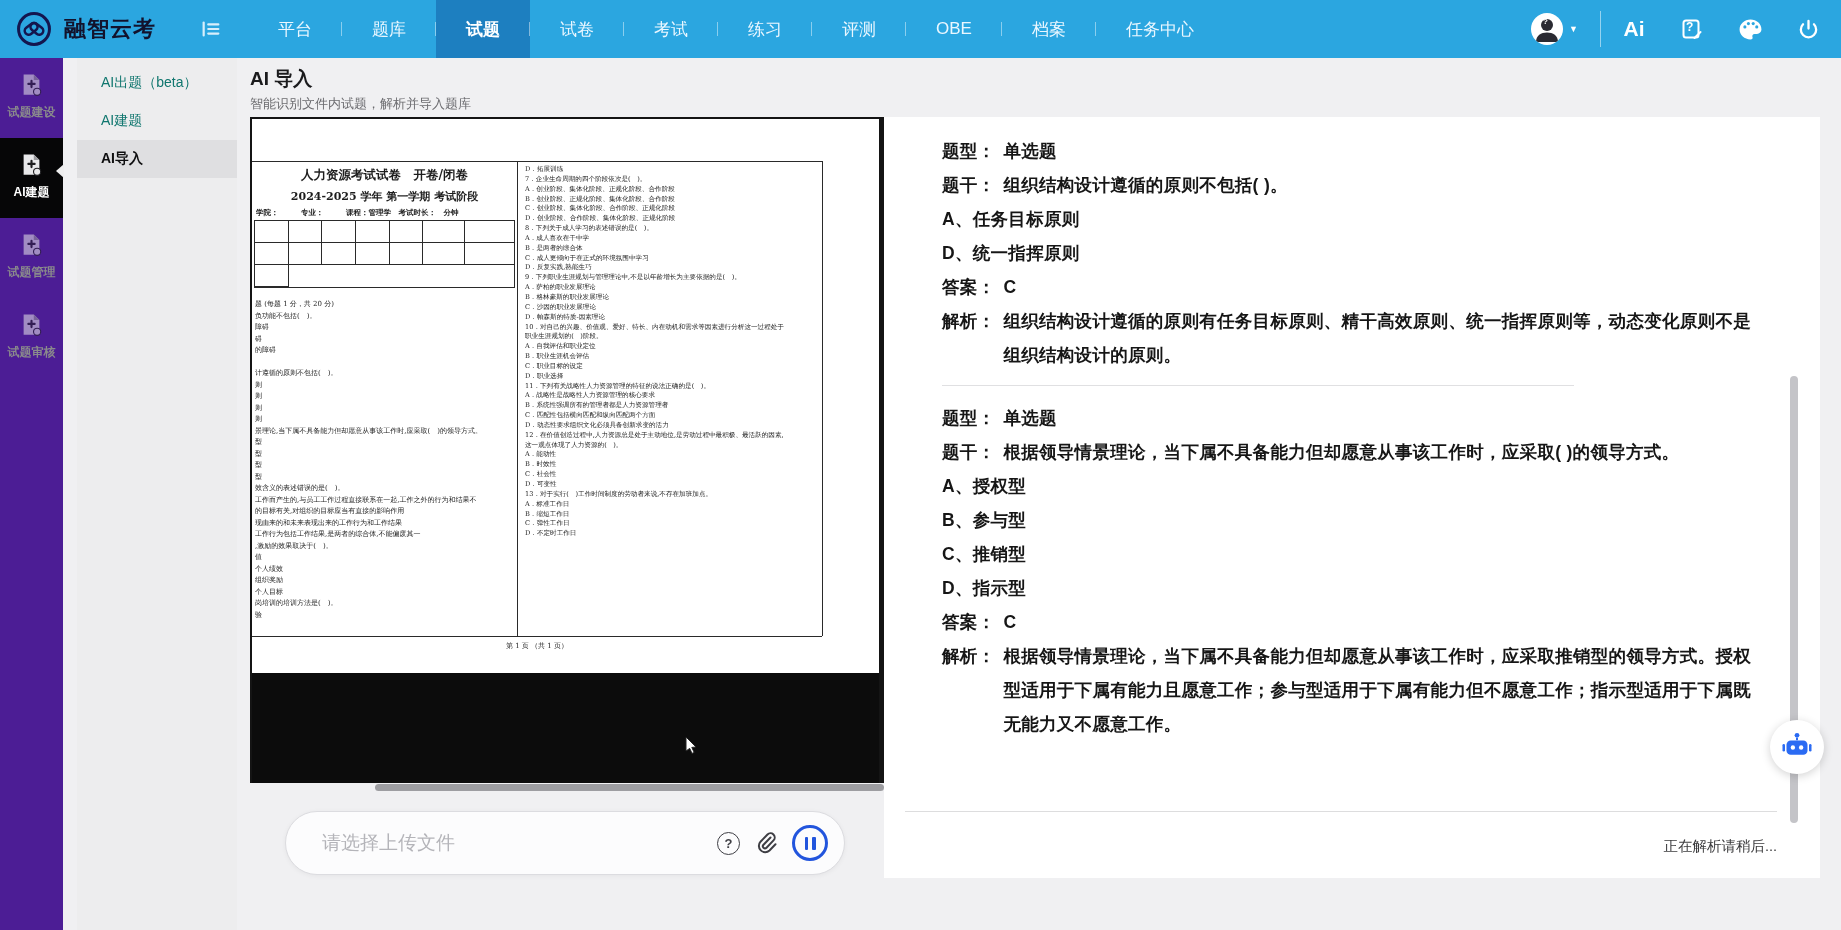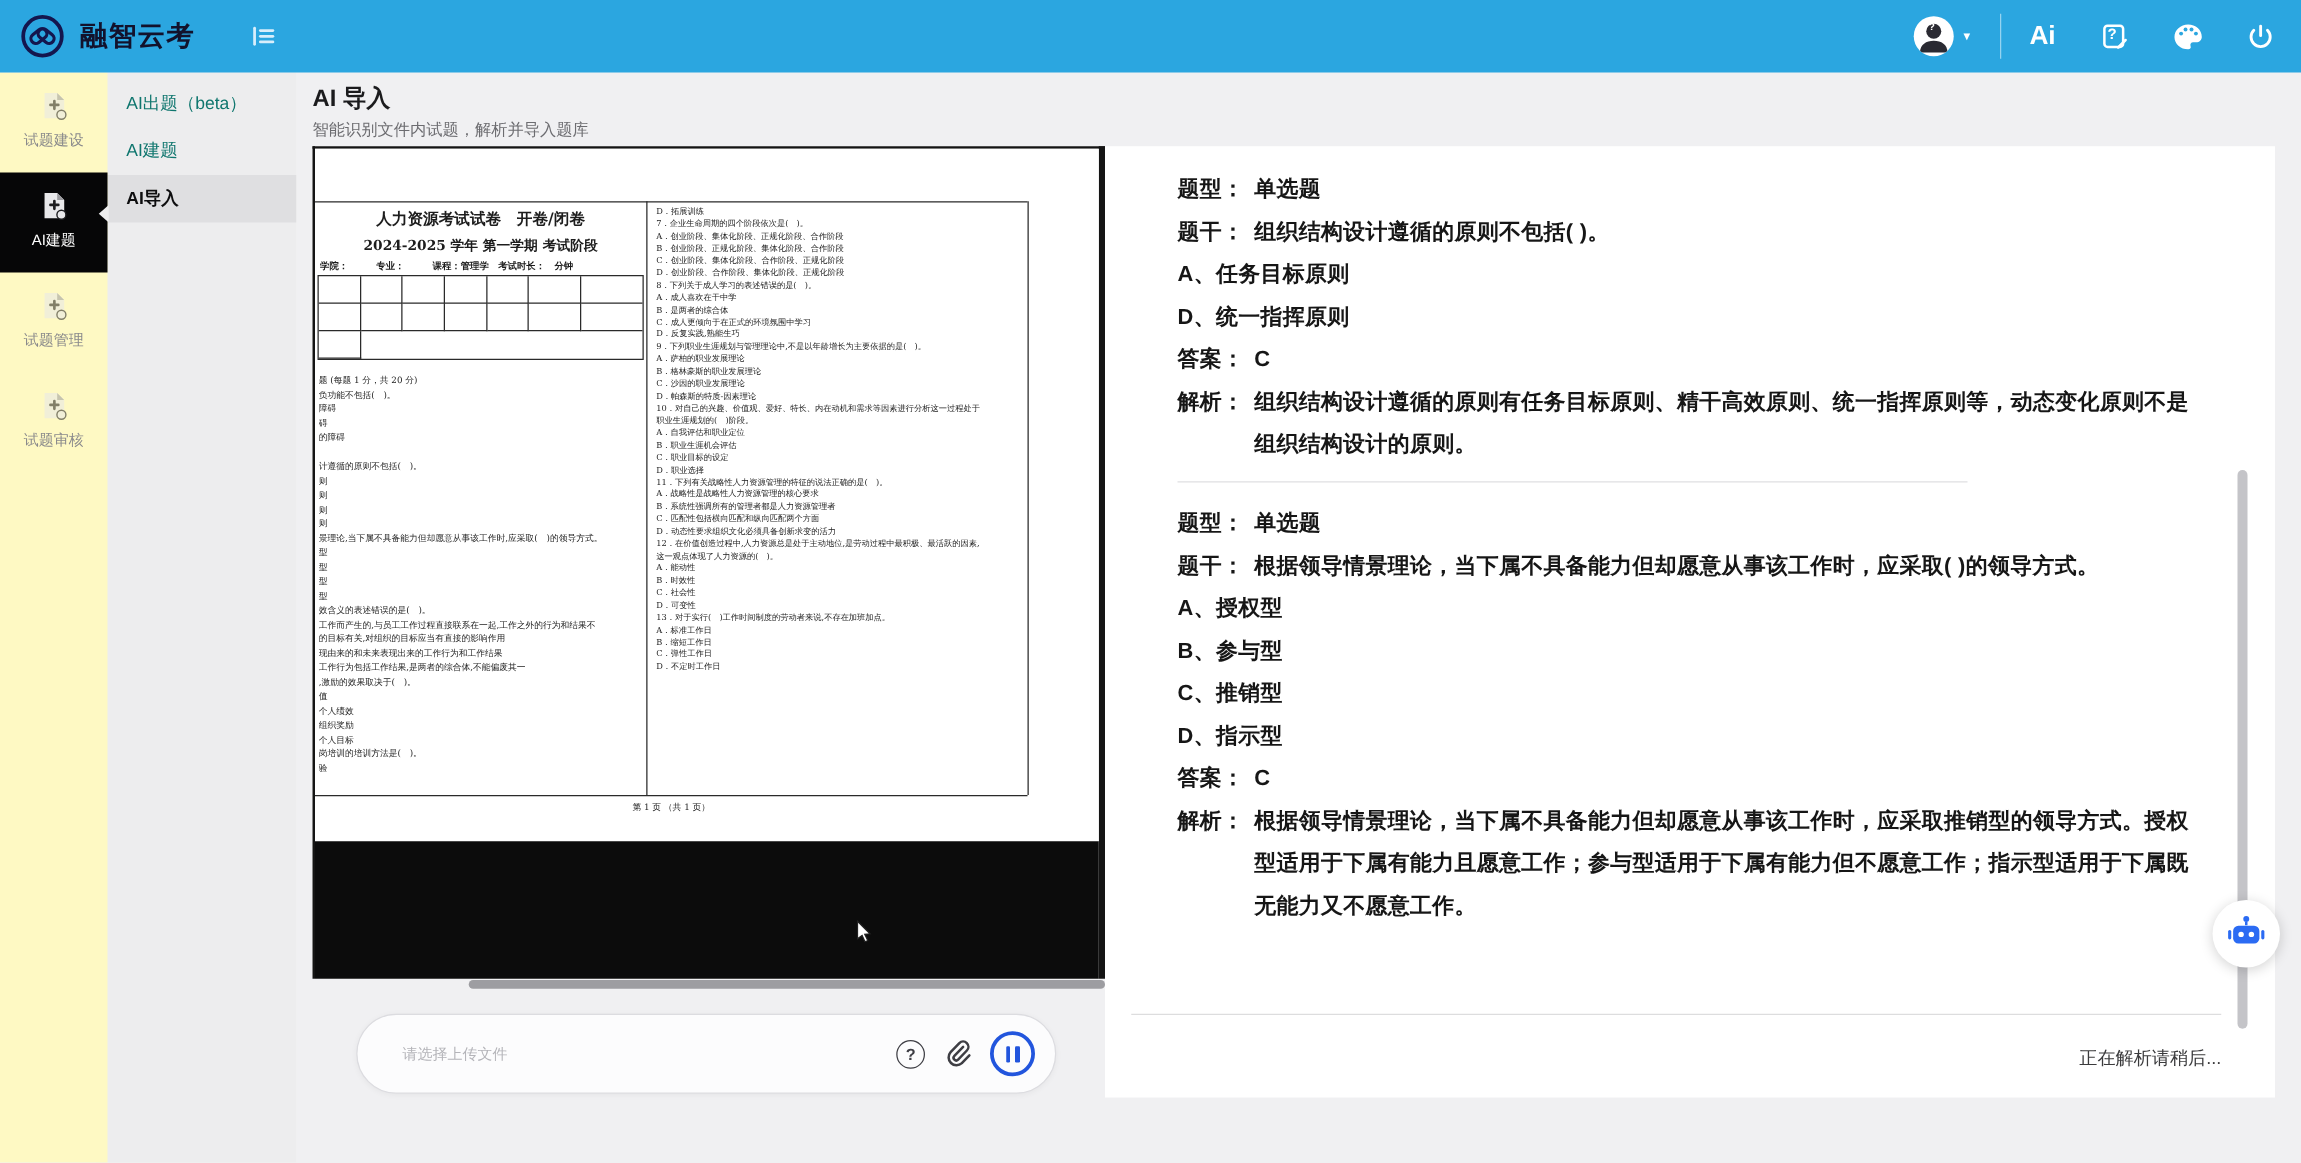--- a/index.html
+++ b/index.html
@@ -26,21 +26,21 @@
   .avatar-q { position:absolute; left:12px; top:4px; font-size:8px; font-weight:bold; color:#fff; }
   .caret { color:#fff; font-size:11px; }
   .top-divider { width:1px; height:36px; background:rgba(255,255,255,.5); margin:0 4px; }
   .top-icon { width:58px; height:58px; display:flex; align-items:center; justify-content:center;
     cursor:pointer; color:#fff; }
   .ai-txt { font-size:21px; font-weight:bold; color:#fff; }
   .dochelp { position:relative; width:24px; height:24px; }
   .dochelp .q { position:absolute; left:6px; top:3px; font-size:12px; font-weight:bold; color:#fff; }
 
   
-  .sidebar { position:absolute; left:0; top:58px; width:86px; bottom:0; background:#fef9c3; z-index:30; }
+  .sidebar { position:absolute; left:0; top:58px; width:63px; bottom:0; background:#4c1d95; z-index:30;font-weight:bold; }
   .sidebar ul { list-style:none; }
   .sidebar li { position:relative; height:80px; padding-top:13px; display:flex; flex-direction:column;
     align-items:center; gap:6px; color:#8a8a8c; font-size:12px; cursor:pointer; }
   .sidebar li svg { opacity:.55; }
   .sidebar li.active { background:#060607; color:#fff; }
   .sidebar li.active svg { opacity:1; }
   .sidebar li.active::after { content:""; position:absolute; right:-1px; top:26px;
     border-top:7px solid transparent; border-bottom:7px solid transparent; border-right:8px solid #ededee; }
 
   
@@ -81,21 +81,21 @@
   .media { position:absolute; left:0; right:0; bottom:0; height:110px; background:#0c0c0c; }
   .cursor { position:absolute; left:433px; top:63px; }
 
   .hscroll { position:absolute; left:138px; top:726px; width:509px; height:7px; border-radius:4px;
     background:#9d9da1; cursor:pointer; }
 
   
   .upload { position:absolute; left:48px; top:753px; width:560px; height:64px; background:#fcfcfd;
     border:1px solid #dcdce0; border-radius:32px; box-shadow:0 1px 5px rgba(0,0,0,.05);
     display:flex; align-items:center; padding:0 16px 0 36px; }
-  .upload-ph { flex:1; font-size:12px; color:#b4b4b9; }
+  .upload-ph { flex:1; font-size:19px; color:#b4b4b9; }
   .u-icon { display:flex; align-items:center; justify-content:center; cursor:pointer; margin-left:14px; }
   .help-circ { width:23px; height:23px; border:1.8px solid #3e3e44; border-radius:50%;
     font-size:13px; font-weight:bold; color:#3e3e44; display:flex; align-items:center; justify-content:center; }
   .pause { width:36px; height:36px; border:3px solid #2255dd; border-radius:50%;
     display:flex; align-items:center; justify-content:center; gap:4px; }
   .pause i { width:3.5px; height:13px; background:#2255dd; border-radius:1px; }
 
   
   .qpanel { position:absolute; left:647px; top:59px; width:936px; height:761px; background:#fff;
     padding:17px 60px 80px 58px; color:#161616; }
@@ -127,20 +127,32 @@
     <span class="brand-name">融智云考</span>
   </div>
   <div class="collapse-btn">
     <svg width="22" height="22" viewBox="0 0 24 24" fill="none" stroke="#d8eefb" stroke-width="2.4" stroke-linecap="round">
       <path d="M4 5v14"></path>
         <path d="M9 7h11"></path>
         <path d="M9 12h11"></path>
         <path d="M9 17h11"></path>
     </svg>
   </div>
+  <ul class="nav">
+      <li>平台</li>
+      <li>题库</li>
+      <li class="active">试题</li>
+      <li>试卷</li>
+      <li>考试</li>
+      <li>练习</li>
+      <li>评测</li>
+      <li>OBE</li>
+      <li>档案</li>
+      <li>任务中心</li>
+    </ul>
   <div class="top-right">
     <div class="avatar-wrap">
       <span class="avatar">
         <svg width="32" height="32" viewBox="0 0 32 32">
           <circle cx="16" cy="12" r="6" fill="#2a2a32"></circle>
           <path d="M5 29c0-6.5 5-9.5 11-9.5S27 22.5 27 29z" fill="#2a2a32"></path>
         </svg>
         <span class="avatar-q">?</span>
       </span>
       <span class="caret" style="font-size:9px;">▼</span>

